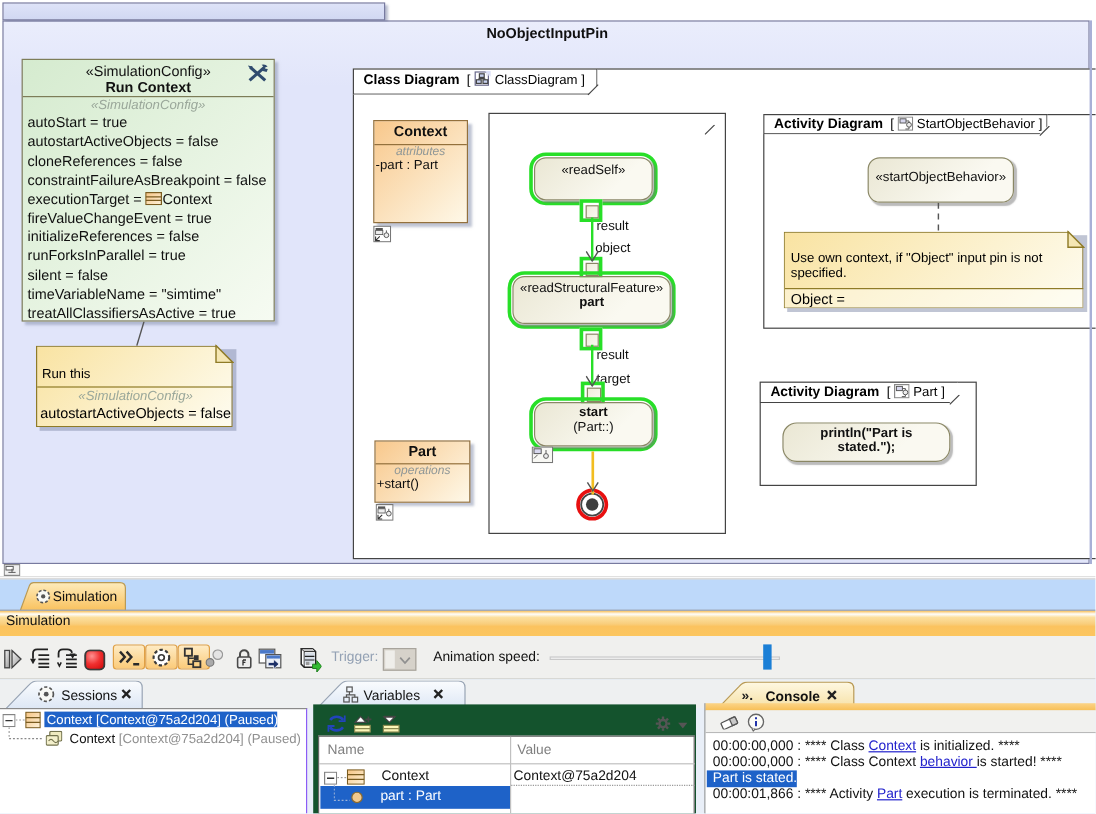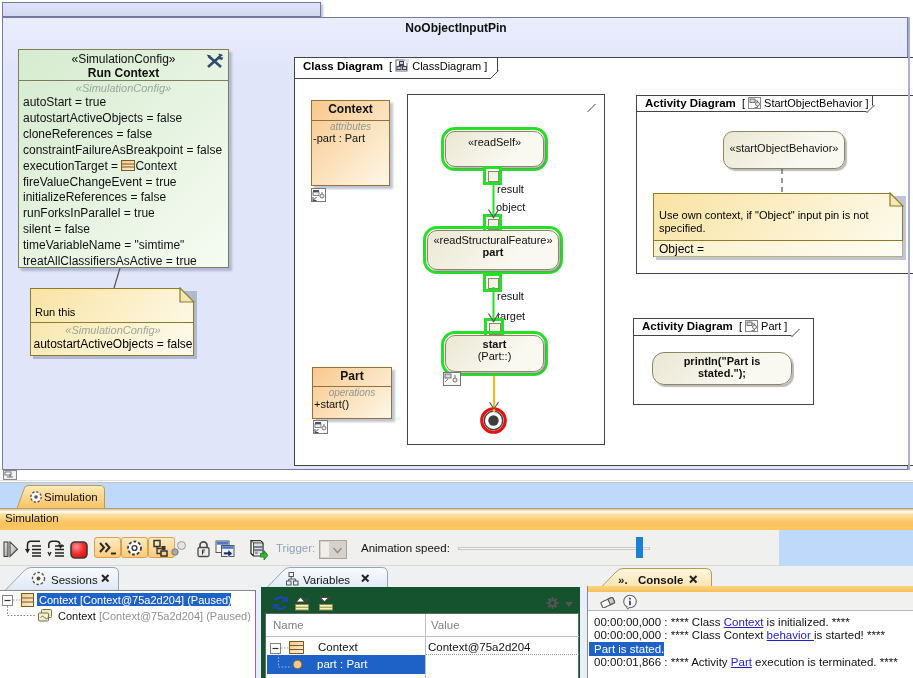--- a/index.html
+++ b/index.html
@@ -43,21 +43,21 @@
 .gpin { border:3px solid #28DF28; background:#fff; }
 .gpin .in { position:absolute; left:2px; top:2px; width:11px; height:11px;
   background:linear-gradient(135deg,#EFEDDB,#FAF9F1); border:1px solid #8A8765; }
 .note { background:linear-gradient(135deg,#F9E3A2 0%,#FEFCF0 100%); border:1px solid #8F7B27; }
 .edgelbl { position:absolute; font-size:11px; color:#101010; white-space:nowrap; }
 
 #dock { left:0; top:483px; width:913px; height:195px; background:#BED9FA; }
 #simbar { left:0; top:25px; width:913px; height:22px;
   background:linear-gradient(180deg,#F8BE55 0%,#FEFEFD 13%,#FCE09F 26%,#F9CE7C 52%,#FBC35F 62%,#FCC65F 100%); border-top:1px solid #9AA0AC;
   font-size:11.5px; color:#101010; padding:3px 0 0 5px; }
-#simtools { left:0; top:47px; width:779px; height:36px; background:#F0F0EE; border-bottom:1px solid #D8D8D4; }
+#simtools { left:0; top:47px; width:913px; height:36px; background:#F0F0EE; border-bottom:1px solid #D8D8D4; }
 .tbtn { position:absolute; width:27px; height:21px; top:7px; padding:1px 0 0 0; text-align:center;
   background:linear-gradient(#FEEBC4,#FBCB79); border:1px solid #E0A045; border-radius:3px; }
 .link { color:#2222CC; text-decoration:underline; }
 .gray { color:#909090; }
 </style>
 </head>
 <body>
 
 <div class="abs" id="tabstrip"></div>
 <div class="abs" id="dwin">

